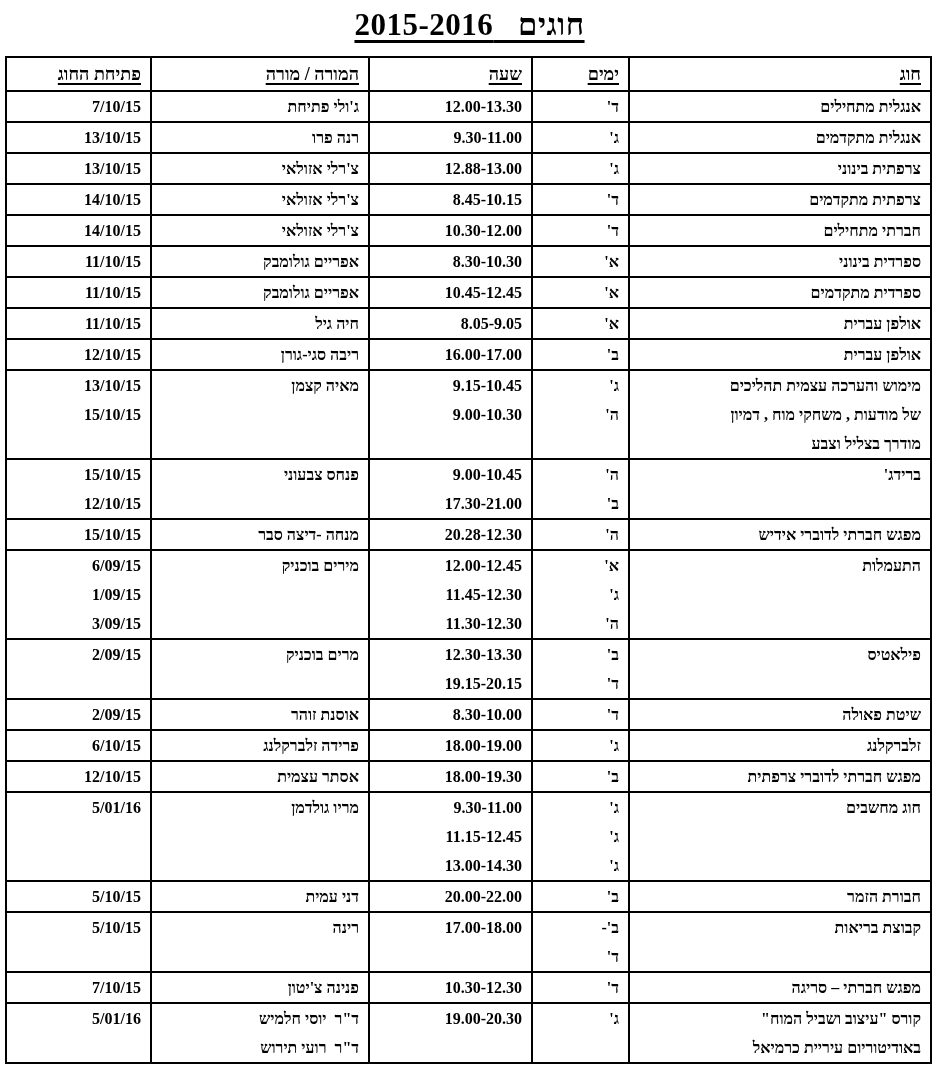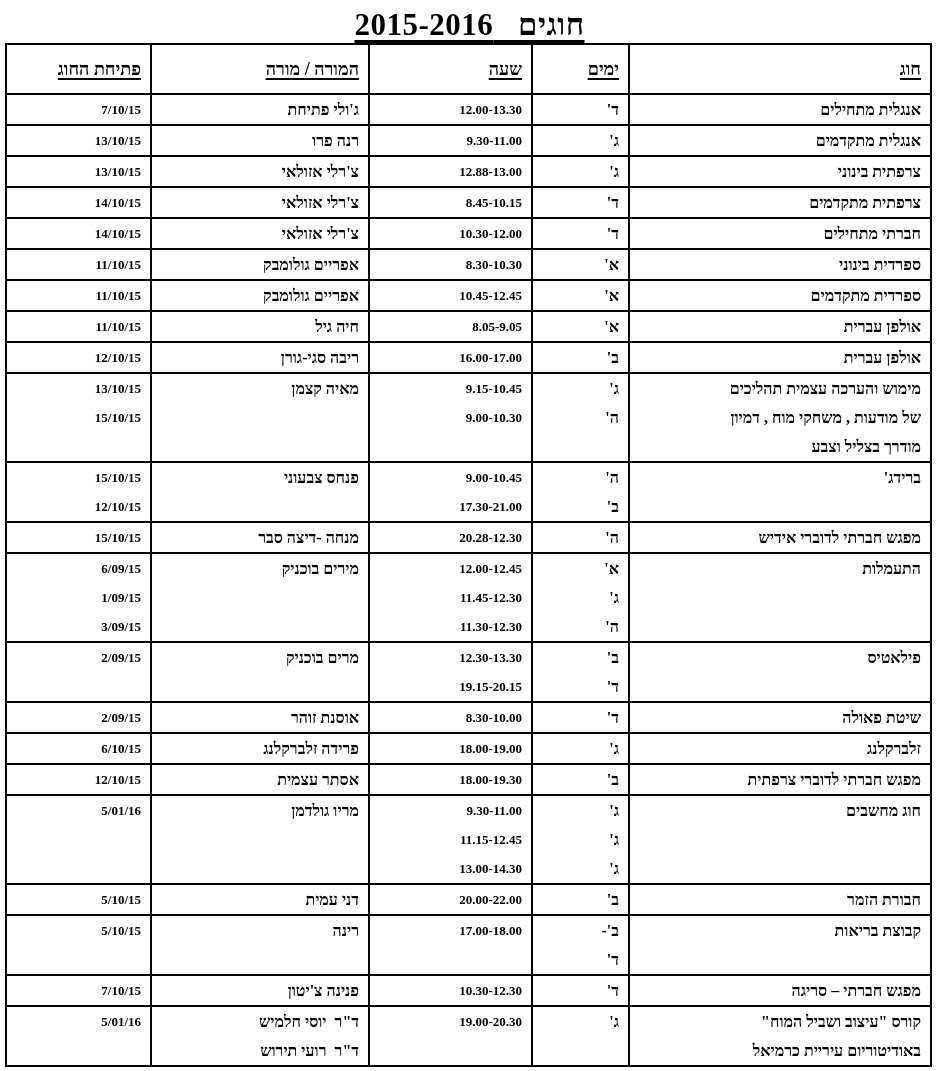--- a/index.html
+++ b/index.html
@@ -15,55 +15,56 @@
   .doc-title {
     text-align: center;
     direction: rtl;
     font-size: 31px;
     font-weight: 700;
     letter-spacing: 0.5px;
     white-space: pre;
     text-decoration: underline;
     text-decoration-thickness: 3px;
     text-underline-offset: 5px;
+    margin-bottom: 13px;
   }
   table.schedule {
     direction: rtl;
     border-collapse: collapse;
     table-layout: fixed;
     width: 925px;
     margin: 0 7px 0 auto;
   }
   .schedule th, .schedule td {
     border: 2px solid #000;
     vertical-align: top;
     text-align: right;
     font-weight: 700;
     padding: 0 9px 0 4px;
     overflow: hidden;
     white-space: pre-wrap;
   }
   .schedule th {
-    height: 50px;
+    height: 34px;
     vertical-align: middle;
     font-size: 18px;
   }
   .schedule th .hd {
     text-decoration: underline;
     text-decoration-thickness: 2px;
     text-underline-offset: 3px;
   }
   .schedule td .line {
     height: 29px;
     line-height: 29px;
     font-size: 16px;
   }
   .schedule td.c-time .line,
   .schedule td.c-opening .line {
-    font-size: 13px;
+    font-size: 16px;
     font-family: "Liberation Serif", "DejaVu Serif", serif;
   }
   .schedule td .line.u { text-decoration-thickness: 2px; }
   col.w-course  { width: 302px; }
   col.w-days    { width: 97px; }
   col.w-time    { width: 163px; }
   col.w-teacher { width: 218px; }
   col.w-opening { width: 145px; }
 </style>
 </head>

